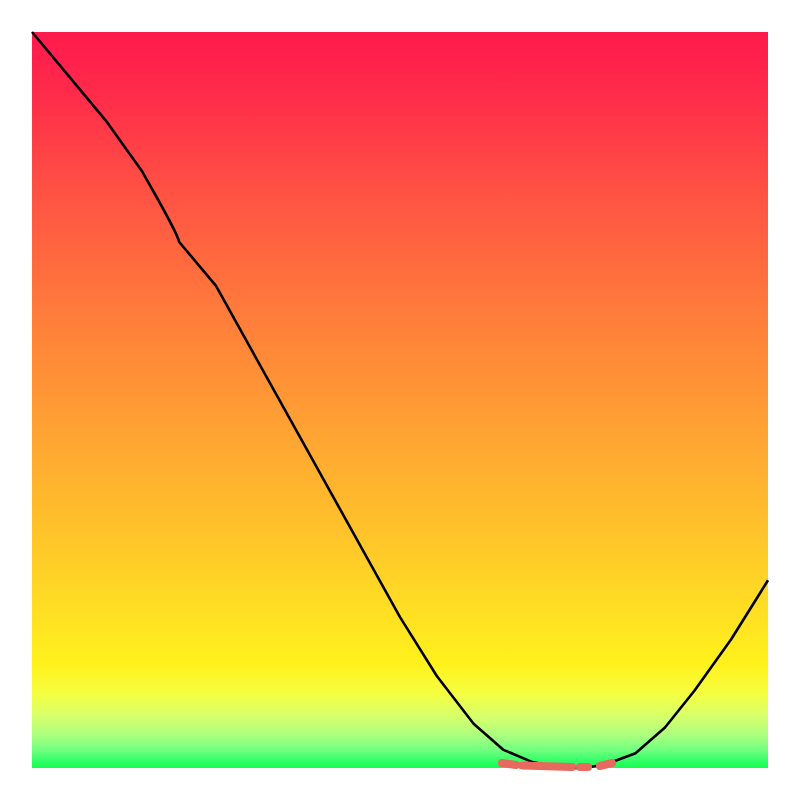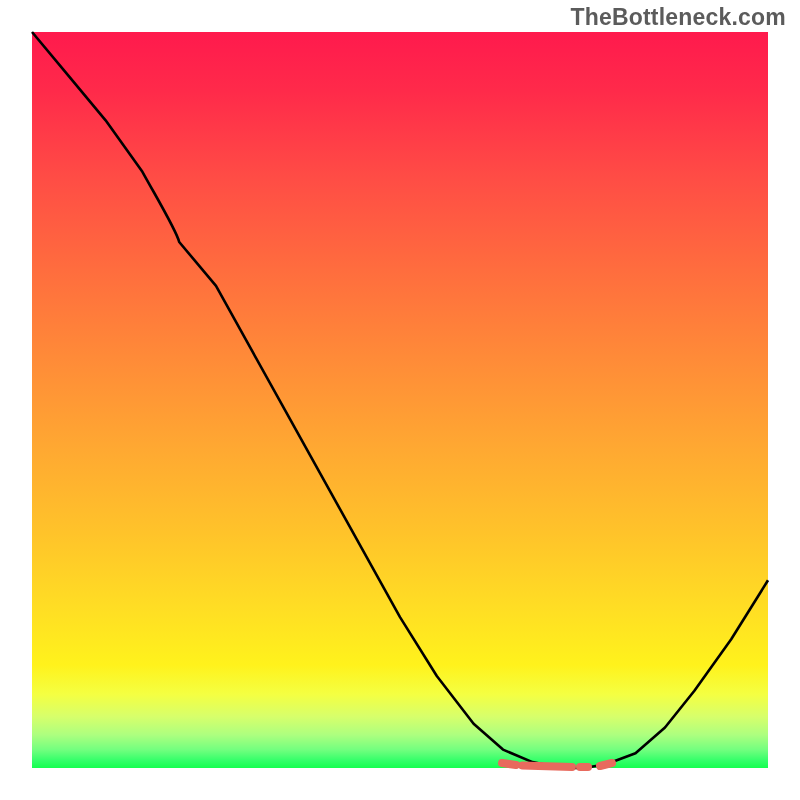--- a/index.html
+++ b/index.html
@@ -64,21 +64,20 @@
     top: 0;
     width: 100%;
     height: 100%;
     overflow: visible;
   }
 </style>
 </head>
 <body>
 
 <div class="container">
-  <div class="watermark">TheBottleneck.com</div>
 
   <div class="plot-area">
     <div class="gradient-bg"></div>
 
     <svg class="curve" viewBox="0 0 736 736" preserveAspectRatio="none">
       <path d="M 0 0
                L 36.8 44.2
                L 73.6 88.3
                L 110.4 139.8
                C 130 175, 145 200, 147.2 210

